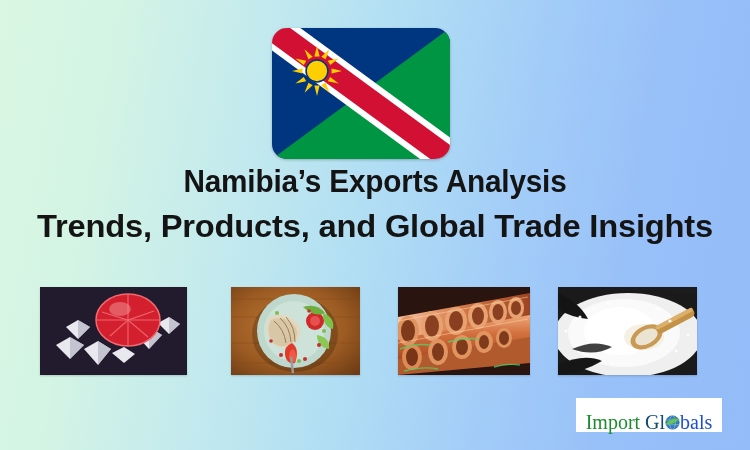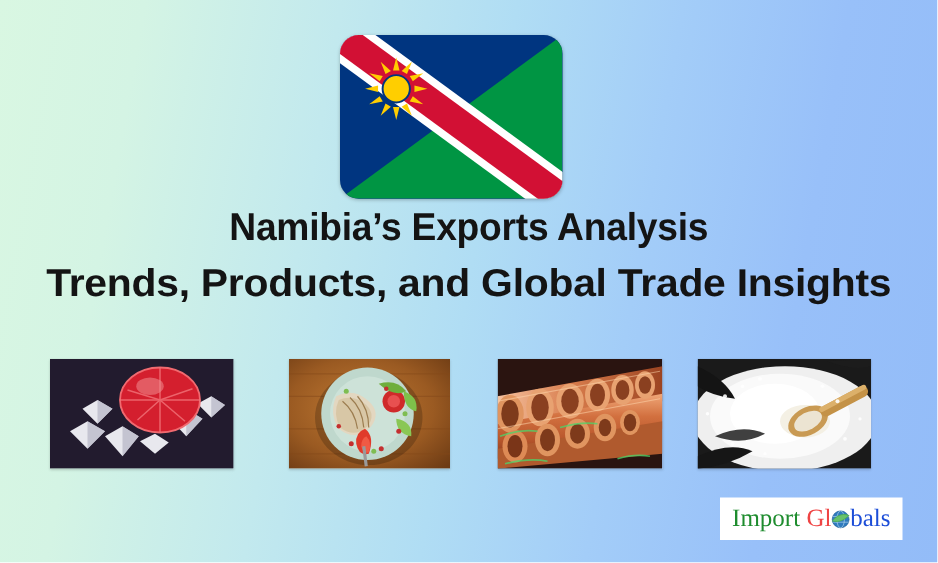--- a/index.html
+++ b/index.html
@@ -119,33 +119,33 @@
 
   
   .logo-box {
     position: absolute;
     left: 576px;
     top: 398px;
     width: 146px;
     height: 34px;
     background: #ffffff;
     display: flex;
-    align-items: center;
+    align-items: flex-end;
     justify-content: center;
   }
   .logo-text {
     font-family: "Liberation Serif", serif;
     font-size: 20px;
     white-space: nowrap;
     line-height: 1;
     display: flex;
     align-items: center;
   }
   .logo-import { color: #1e8c2e; font-weight: normal; }
-  .logo-gl { color: #ef4444; margin-left: 5px; }
+  .logo-gl { color: #0c4a6e; margin-left: 5px; }
   .logo-bals { color: #1d4ed8; }
   .logo-globe { width: 15px; height: 15px; margin: 0 0px; display: inline-block; vertical-align: middle; }
 </style>
 </head>
 <body>
 
 <div class="banner">
 
   <div class="flag-wrap">
     <div class="flag">

